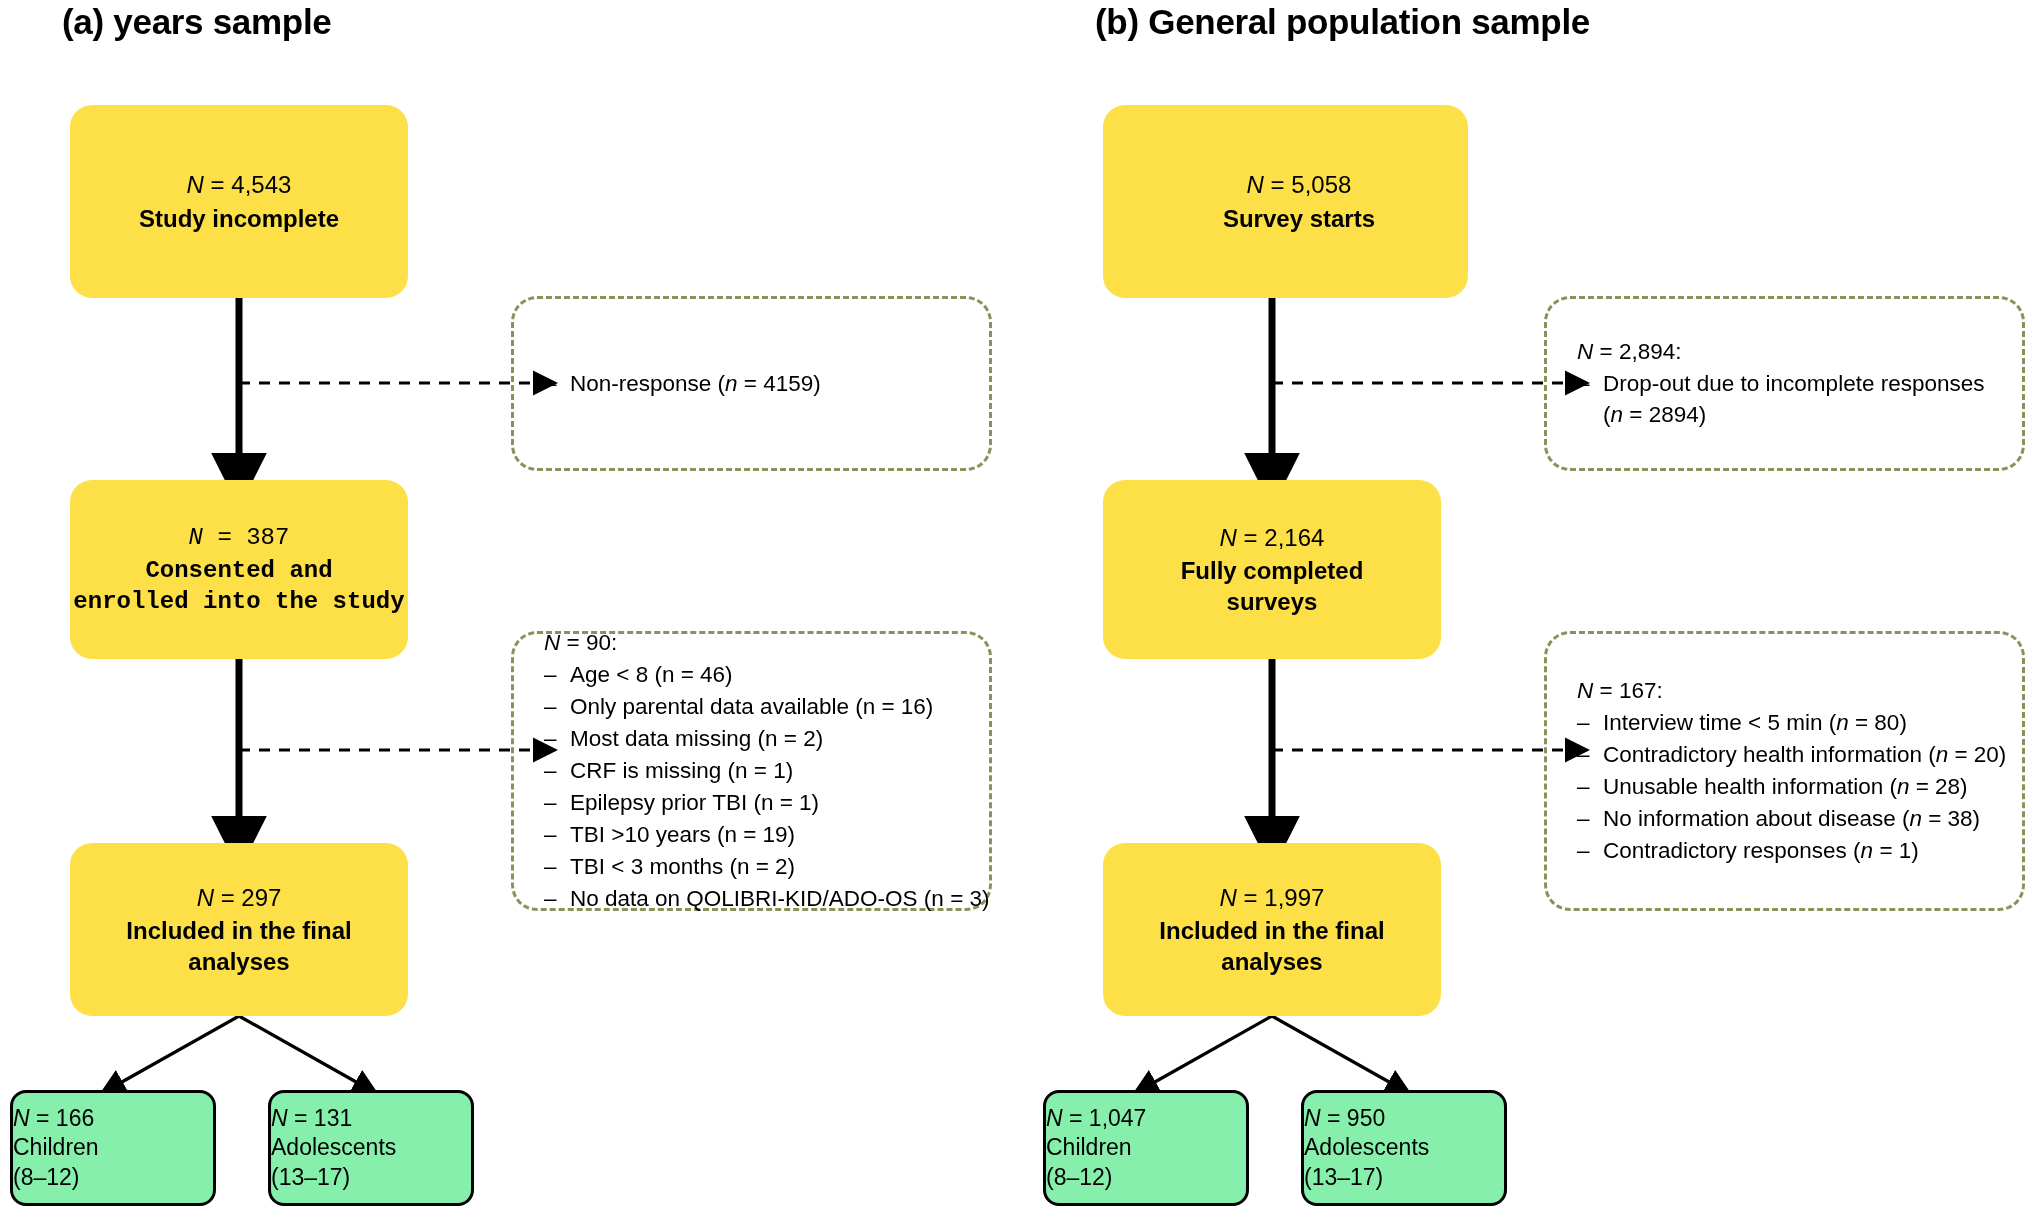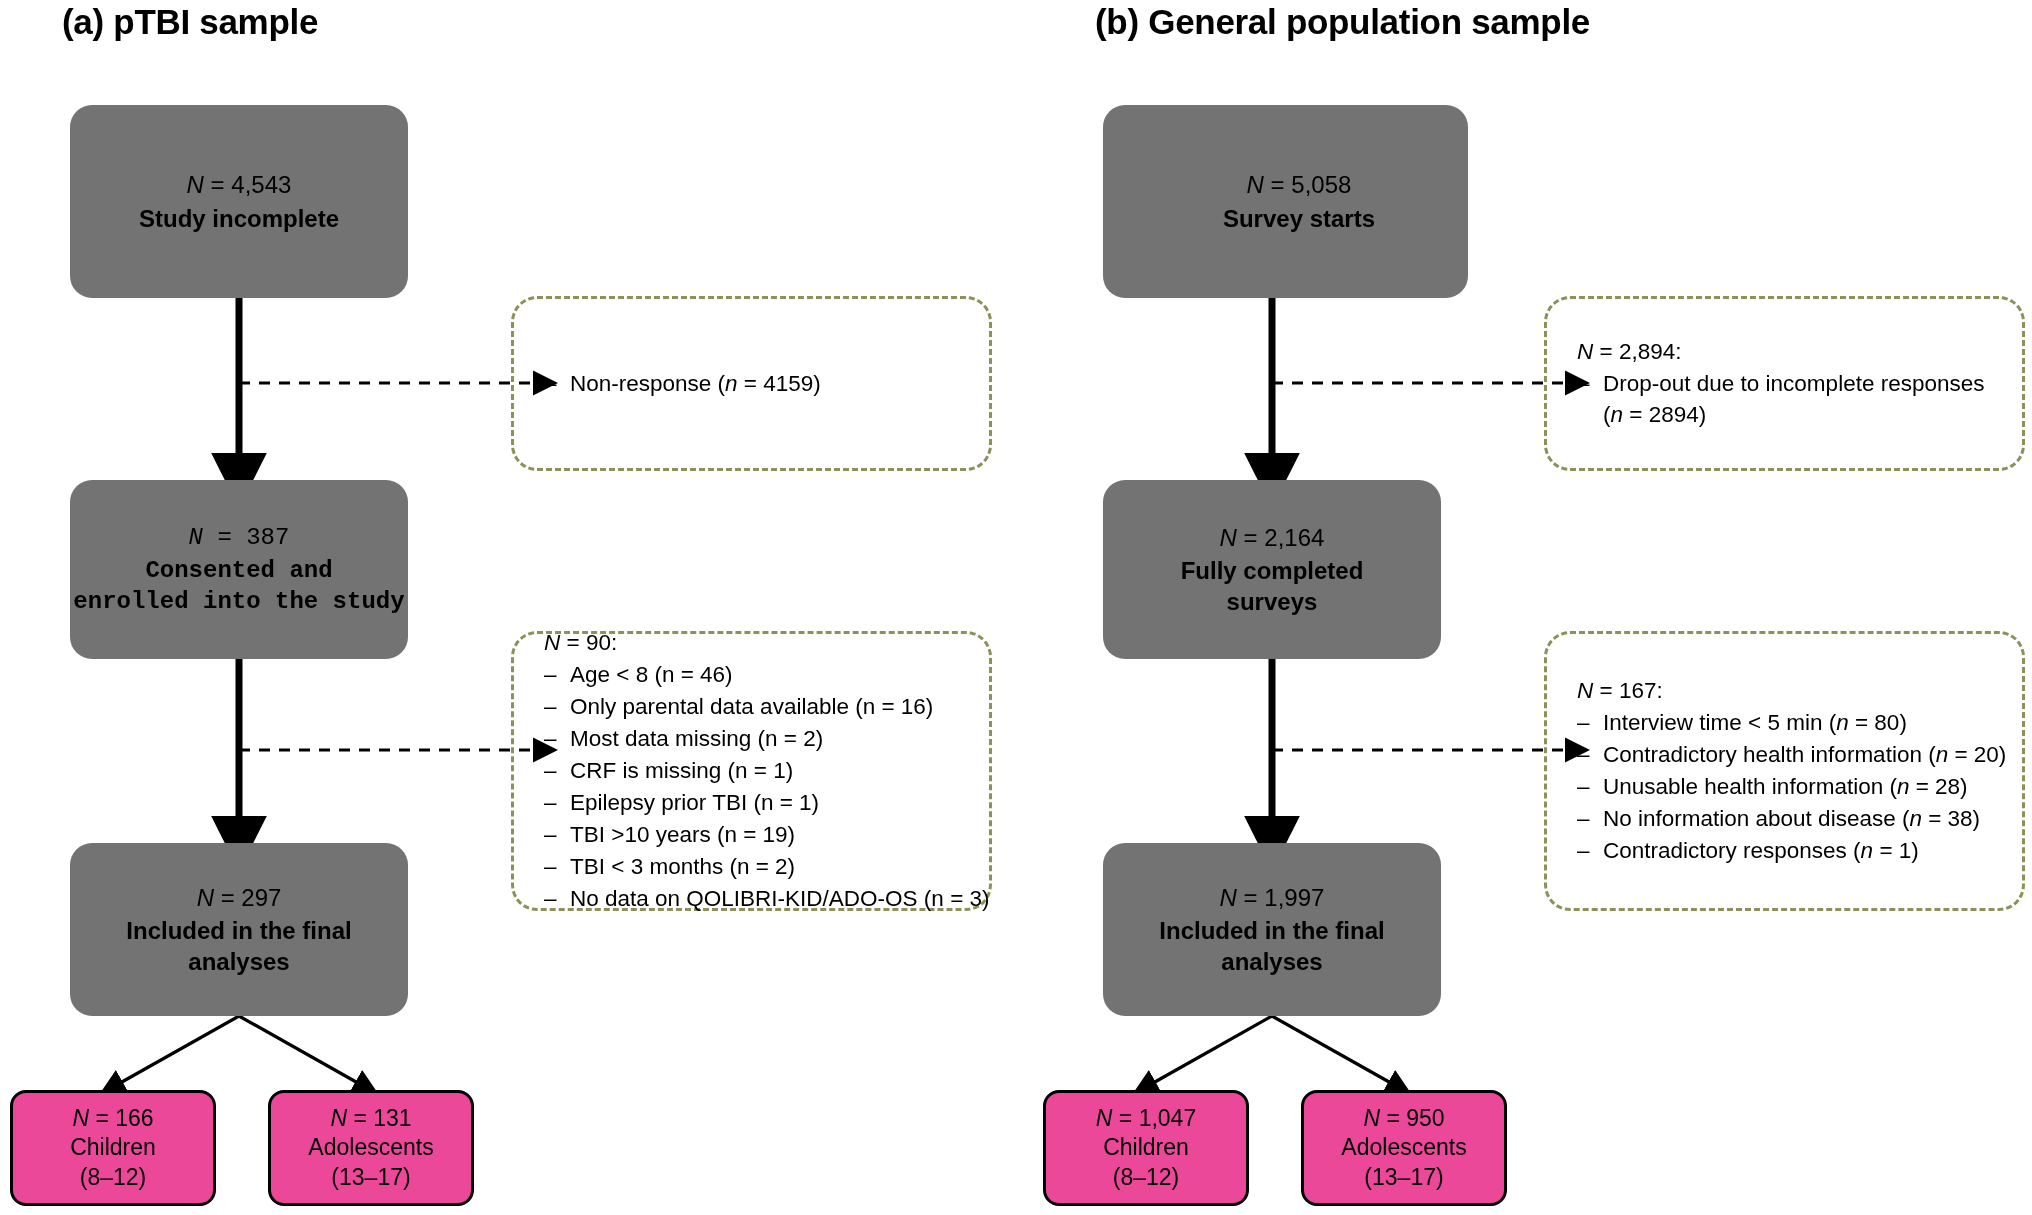--- a/index.html
+++ b/index.html
@@ -4,30 +4,30 @@
 <style>
   html,body{margin:0;padding:0;background:#ffffff;}
   body{width:2032px;height:1215px;position:relative;overflow:hidden;
        font-family:"Liberation Sans","DejaVu Sans",sans-serif;color:#000;}
 
   .panel-title{position:absolute;font-size:35px;font-weight:bold;letter-spacing:-0.3px;white-space:nowrap;}
   #title-a{left:62px;top:2px;}
   #title-b{left:1095px;top:2px;}
 
   
-  .gbox{position:absolute;background:#737373;border-radius:22px;
+  .gbox{position:absolute;background:#fde047;border-radius:22px;
         display:flex;flex-direction:column;align-items:center;justify-content:center;
         text-align:center;line-height:1.30;}
   .gbox .nline{font-size:24px;font-style:normal;}
   .gbox .nline i{font-style:italic;}
   .gbox .lab{font-size:24px;font-weight:bold;margin-top:2px;}
 
   
-  .wbox{position:absolute;background:#ec4899;border:3.5px solid #000;border-radius:16px;
-        display:flex;flex-direction:column;align-items:center;justify-content:center;
+  .wbox{position:absolute;background:#86efac;border:3.5px solid #000;border-radius:16px;
+        display:flex;flex-direction:column;align-items:flex-start;justify-content:center;
         text-align:center;line-height:1.28;}
   .wbox .nline{font-size:23px;}
   .wbox .nline i{font-style:italic;}
   .wbox .lab{font-size:23px;font-weight:normal;}
 
   
   .dbox{position:absolute;border:3px dashed #8d9159;border-radius:26px;
         box-sizing:border-box;display:flex;align-items:center;}
   .dbox .inner{padding-left:30px;padding-right:14px;width:100%;}
   .dbox .hdr{font-size:22.5px;line-height:1.42;white-space:nowrap;}
@@ -36,21 +36,21 @@
   .dbox li{font-size:22.5px;line-height:1.42;white-space:nowrap;
            padding-left:26px;position:relative;}
   .dbox li .dash{position:absolute;left:0;top:0;}
   .dbox li i{font-style:italic;}
 
   svg.wires{position:absolute;left:0;top:0;width:2032px;height:1215px;overflow:visible;pointer-events:none;}
 </style>
 </head>
 <body>
 
-<div class="panel-title" id="title-a">(a) pTBI sample</div>
+<div class="panel-title" id="title-a">(a) years sample</div>
 <div class="panel-title" id="title-b">(b) General population sample</div>
 
 <svg class="wires" viewBox="0 0 2032 1215">
   <defs>
     <marker id="ah" markerWidth="10" markerHeight="10" refX="3.2" refY="4" orient="auto" markerUnits="strokeWidth">
       <path d="M0,0 L0,8 L8,4 z" fill="#000"></path>
     </marker>
     <marker id="ahs" markerWidth="11" markerHeight="11" refX="3.4" refY="4.2" orient="auto" markerUnits="strokeWidth">
       <path d="M0,0 L0,8.4 L8.4,4.2 z" fill="#000"></path>
     </marker>

